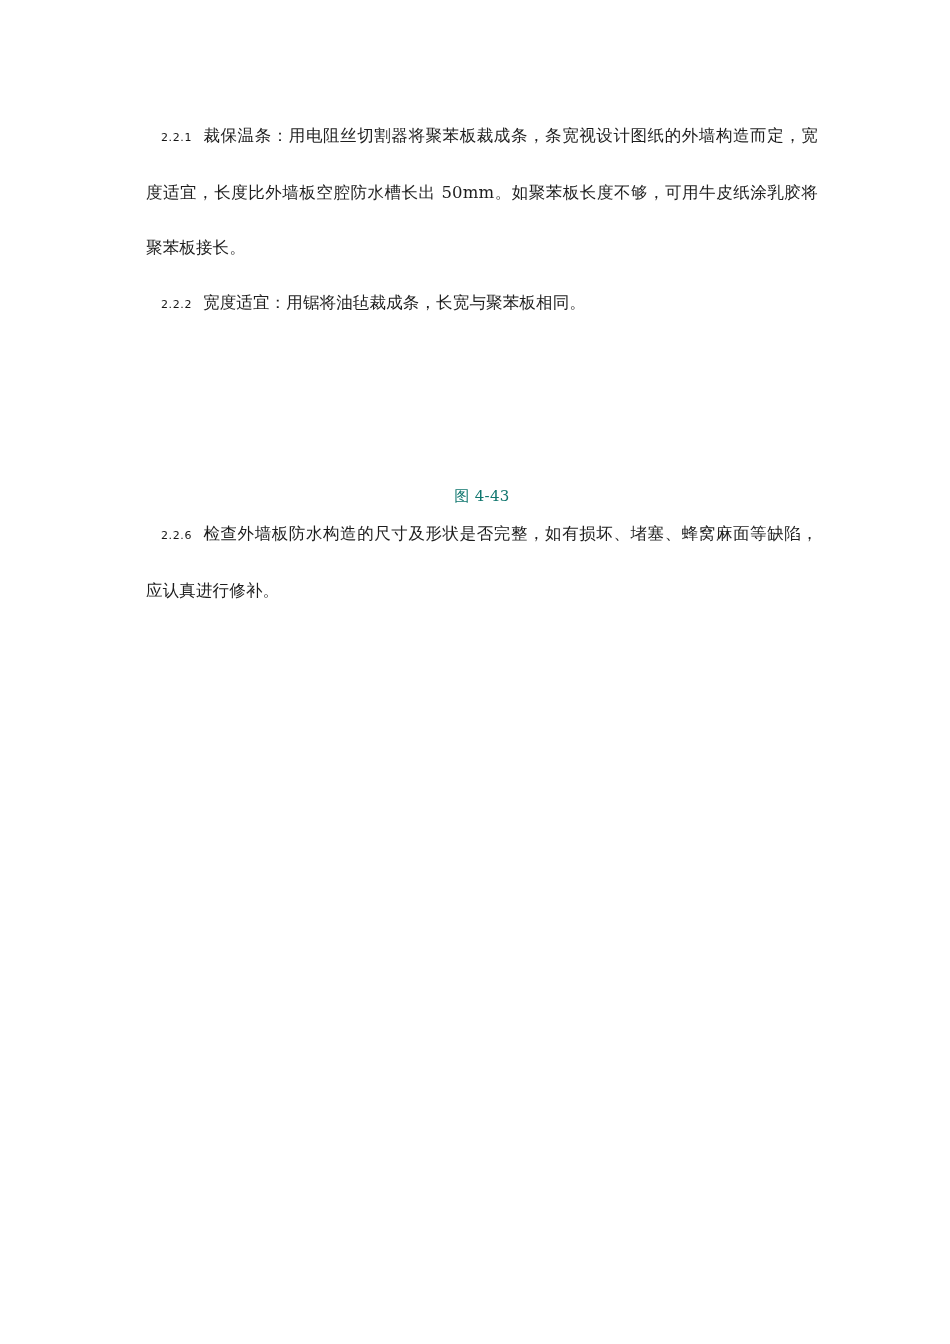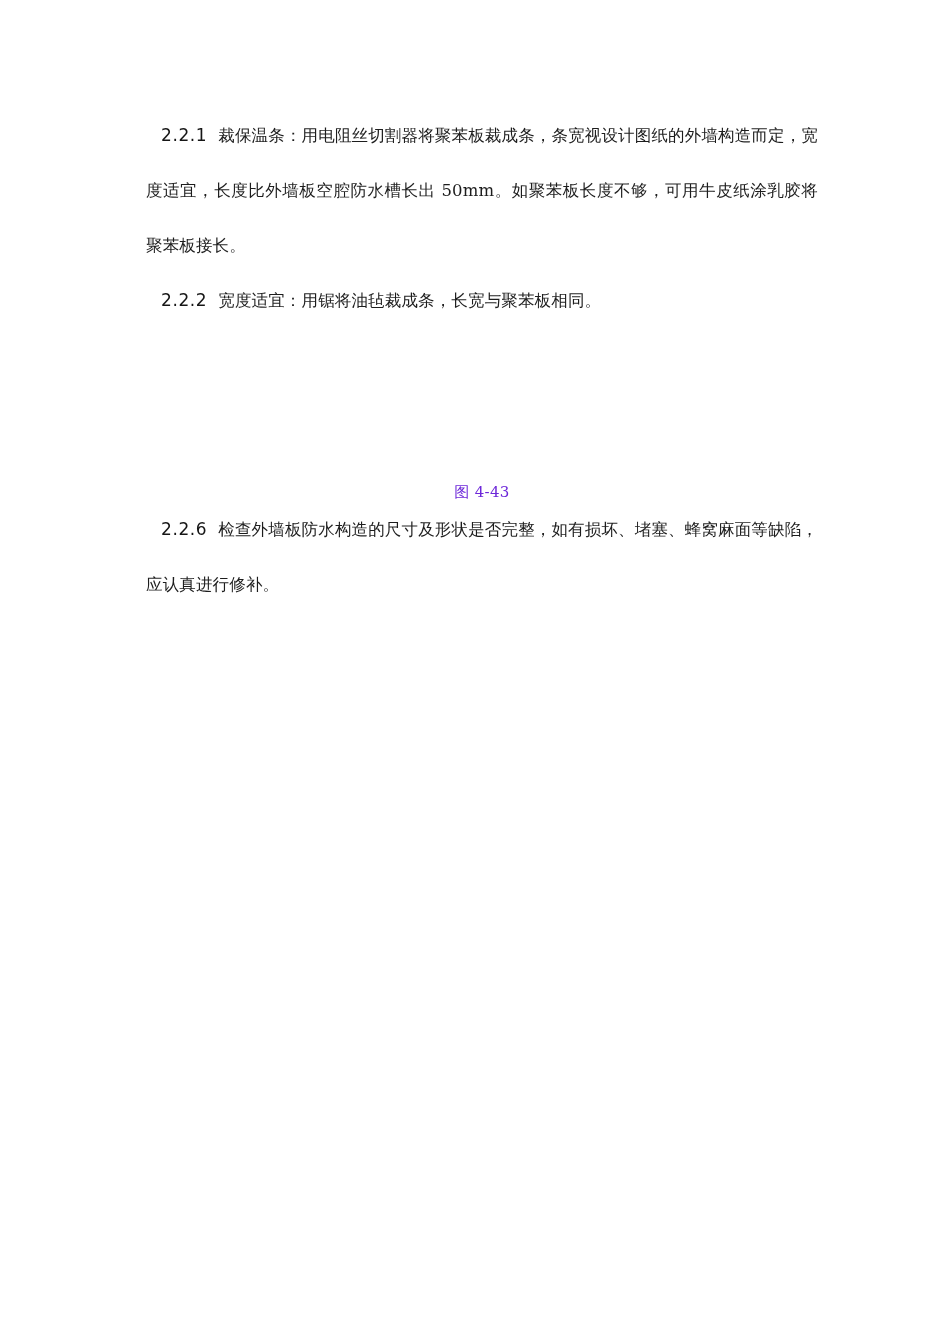--- a/index.html
+++ b/index.html
@@ -29,38 +29,38 @@
     font-size: 16.5px;
     line-height: 55px;
     text-align: justify;
     text-justify: inter-character;
     text-indent: 15px;
     letter-spacing: 0.15px;
     word-break: break-all;
   }
   .para .num {
     font-family: "DejaVu Sans", "Liberation Sans", sans-serif;
-    font-size: 17px;
+    font-size: 11px;
     letter-spacing: 0.6px;
     padding-right: 11px;
     color: #161616;
   }
   .figure-block {
     height: 174px;
     position: relative;
   }
   .figure-caption {
     position: absolute;
     left: 0;
     right: 0;
     bottom: 0;
     text-align: center;
     font-size: 15px;
     line-height: 20px;
-    color: #6d28d9;
+    color: #0f766e;
     letter-spacing: 0.3px;
   }
 </style>
 </head>
 <body>
 
 <div class="page">
   <div class="content">
 
     <p class="para"><span class="num">2.2.1</span><span>裁保温条：用电阻丝切割器将聚苯板裁成条，条宽视设计图纸的外墙构造而定，宽度适宜，长度比外墙板空腔防水槽长出 50mm。如聚苯板长度不够，可用牛皮纸涂乳胶将聚苯板接长。</span></p>

